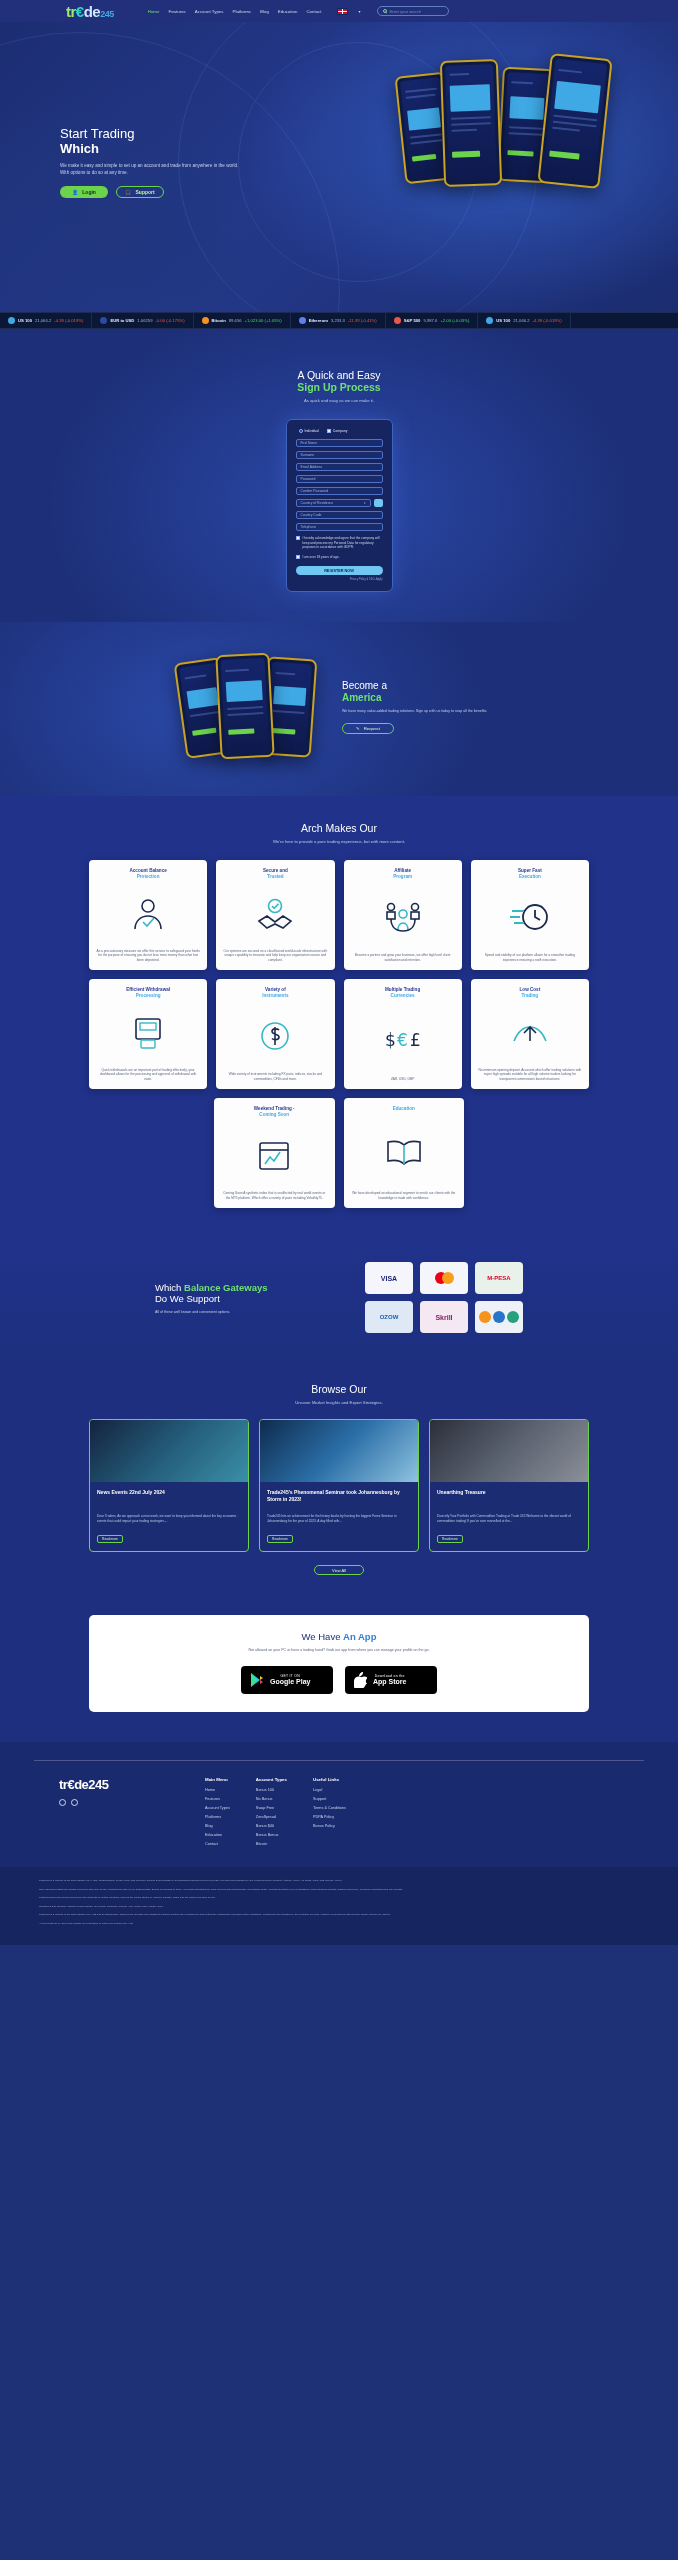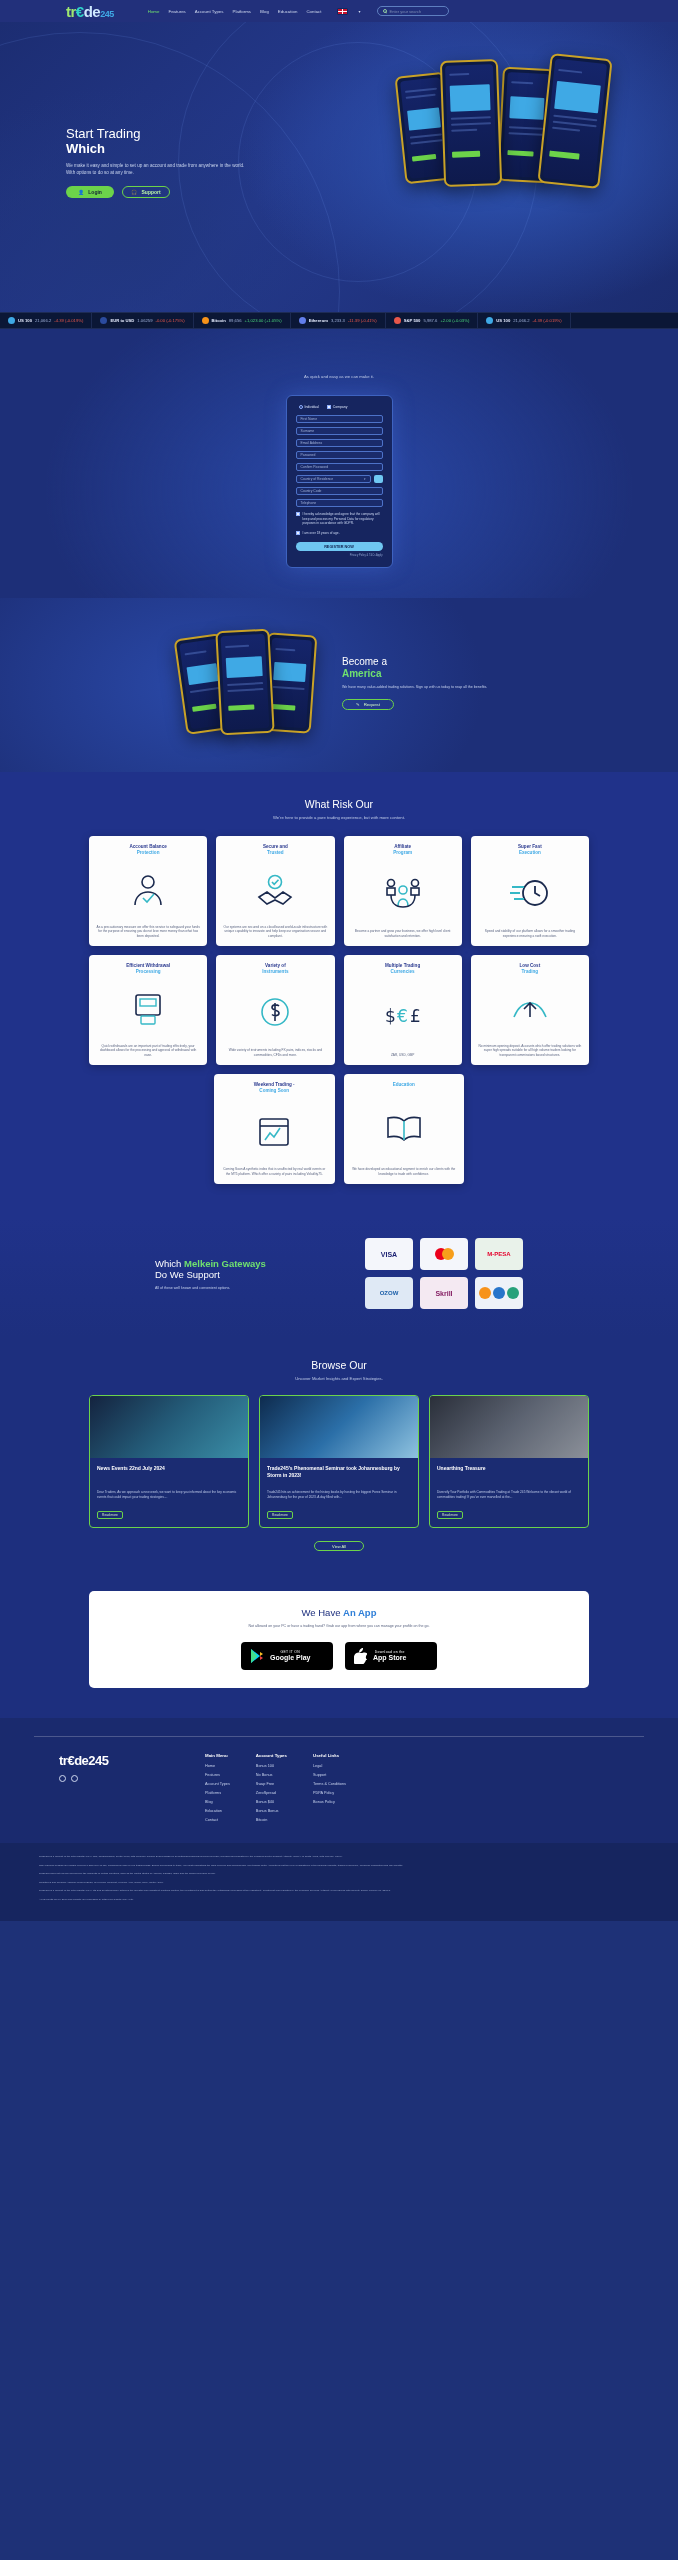--- a/index.html
+++ b/index.html
@@ -45,21 +45,21 @@
     position: relative; height: 290px; overflow: hidden;
     background:
       radial-gradient(ellipse 420px 260px at 74% 45%, #2f57b8 0%, rgba(47,87,184,0) 62%),
       radial-gradient(ellipse 300px 220px at 18% 75%, #21367f 0%, rgba(33,54,127,0) 70%),
       linear-gradient(135deg, #1c2d72 0%, #24398c 45%, #1b2c6f 100%);
   }
   .hero .ring { position: absolute; border-radius: 50%; border: 1px solid rgba(120,160,255,.14); }
   .r1 { width: 360px; height: 360px; right: 140px; top: -40px; }
   .r2 { width: 240px; height: 240px; right: 200px; top: 20px; }
   .r3 { width: 520px; height: 520px; left: -180px; top: 10px; }
-  .hero-copy { position: absolute; left: 66px; top: 104px; width: 230px; }
+  .hero-copy { position: absolute; left: 60px; top: 104px; width: 230px; }
   .hero-h1 { font-size: 13px; font-weight: 400; line-height: 15px; }
   .hero-h1 b { display: block; font-weight: 700; }
   .hero-sub { font-size: 4.6px; color: #c8d4ee; margin-top: 7px; line-height: 6.5px; width: 180px; }
   .hero-btns { display: flex; gap: 8px; margin-top: 10px; }
   .btn {
     display: flex; align-items: center; justify-content: center; gap: 4px;
     height: 12px; border-radius: 7px; font-size: 5px; font-weight: 600;
   }
   .btn-login { background: #6cd34a; color: #123; width: 48px; }
   .btn-support { border: .7px solid #6cd34a; color: #b9f3a7; width: 48px; }
@@ -353,20 +353,24 @@
     </div>
     <div class="tk">
       <span class="dot" style="background:#3fa9e5"></span>
       <span class="nm">US 100</span>
       <span class="pv">21,066.2</span>
       <span class="ch down">-4.39 (-0.019%)</span>
     </div>
   </div>
 
   <div class="signup sec">
+    <div class="sec-title">
+      <span>A Quick and Easy</span>
+      <b>Sign Up Process</b>
+    </div>
     <div class="sec-sub">As quick and easy as we can make it.</div>
 
     <div class="form-card">
       <div class="radios">
         <span>
             <i class="rdo on"></i>
             <em style="font-style:normal">Individual</em>
           </span>
         <span>
             <i class="chk"></i>
@@ -452,21 +456,21 @@
         <div class="p-btn">
           <span>✎</span>
           <span>Request</span>
         </div>
       </div>
     </div>
   </div>
 
   <div class="features">
     <div class="sec-title">
-      <span>What Risk Our</span>
+      <span>Arch Makes Our</span>
     </div>
     <div class="sec-sub">We're here to provide a pure trading experience, but with more content.</div>
 
     <div class="grid">
       <div class="card">
         <h4>
             <span style="color:#2b3a8f;display:block">Account Balance</span>
             <span>Protection</span>
           </h4>
         <div class="art">
@@ -611,21 +615,21 @@
         </div>
         <p>We have developed an educational segment to enrich our clients with the knowledge to trade with confidence.</p>
       </div>
     </div>
   </div>
 
   <div class="pay">
     <div class="pay-inner">
       <div class="pay-copy">
         <div class="pay-h">
-          <span>Which </span><b>Melkein Gateways</b>
+          <span>Which </span><b>Balance Gateways</b>
           <div>Do We Support</div>
         </div>
         <div class="pay-sub">All of these well known and convenient options.</div>
       </div>
       <div class="pay-grid">
         <div class="pay-tile t-visa">VISA</div>
         <div class="pay-tile t-mc">
           <span class="mc-c" style="background:#eb001b"></span>
             <span class="mc-c" style="background:#f79e1b;margin-left:-5px"></span>
         </div>

